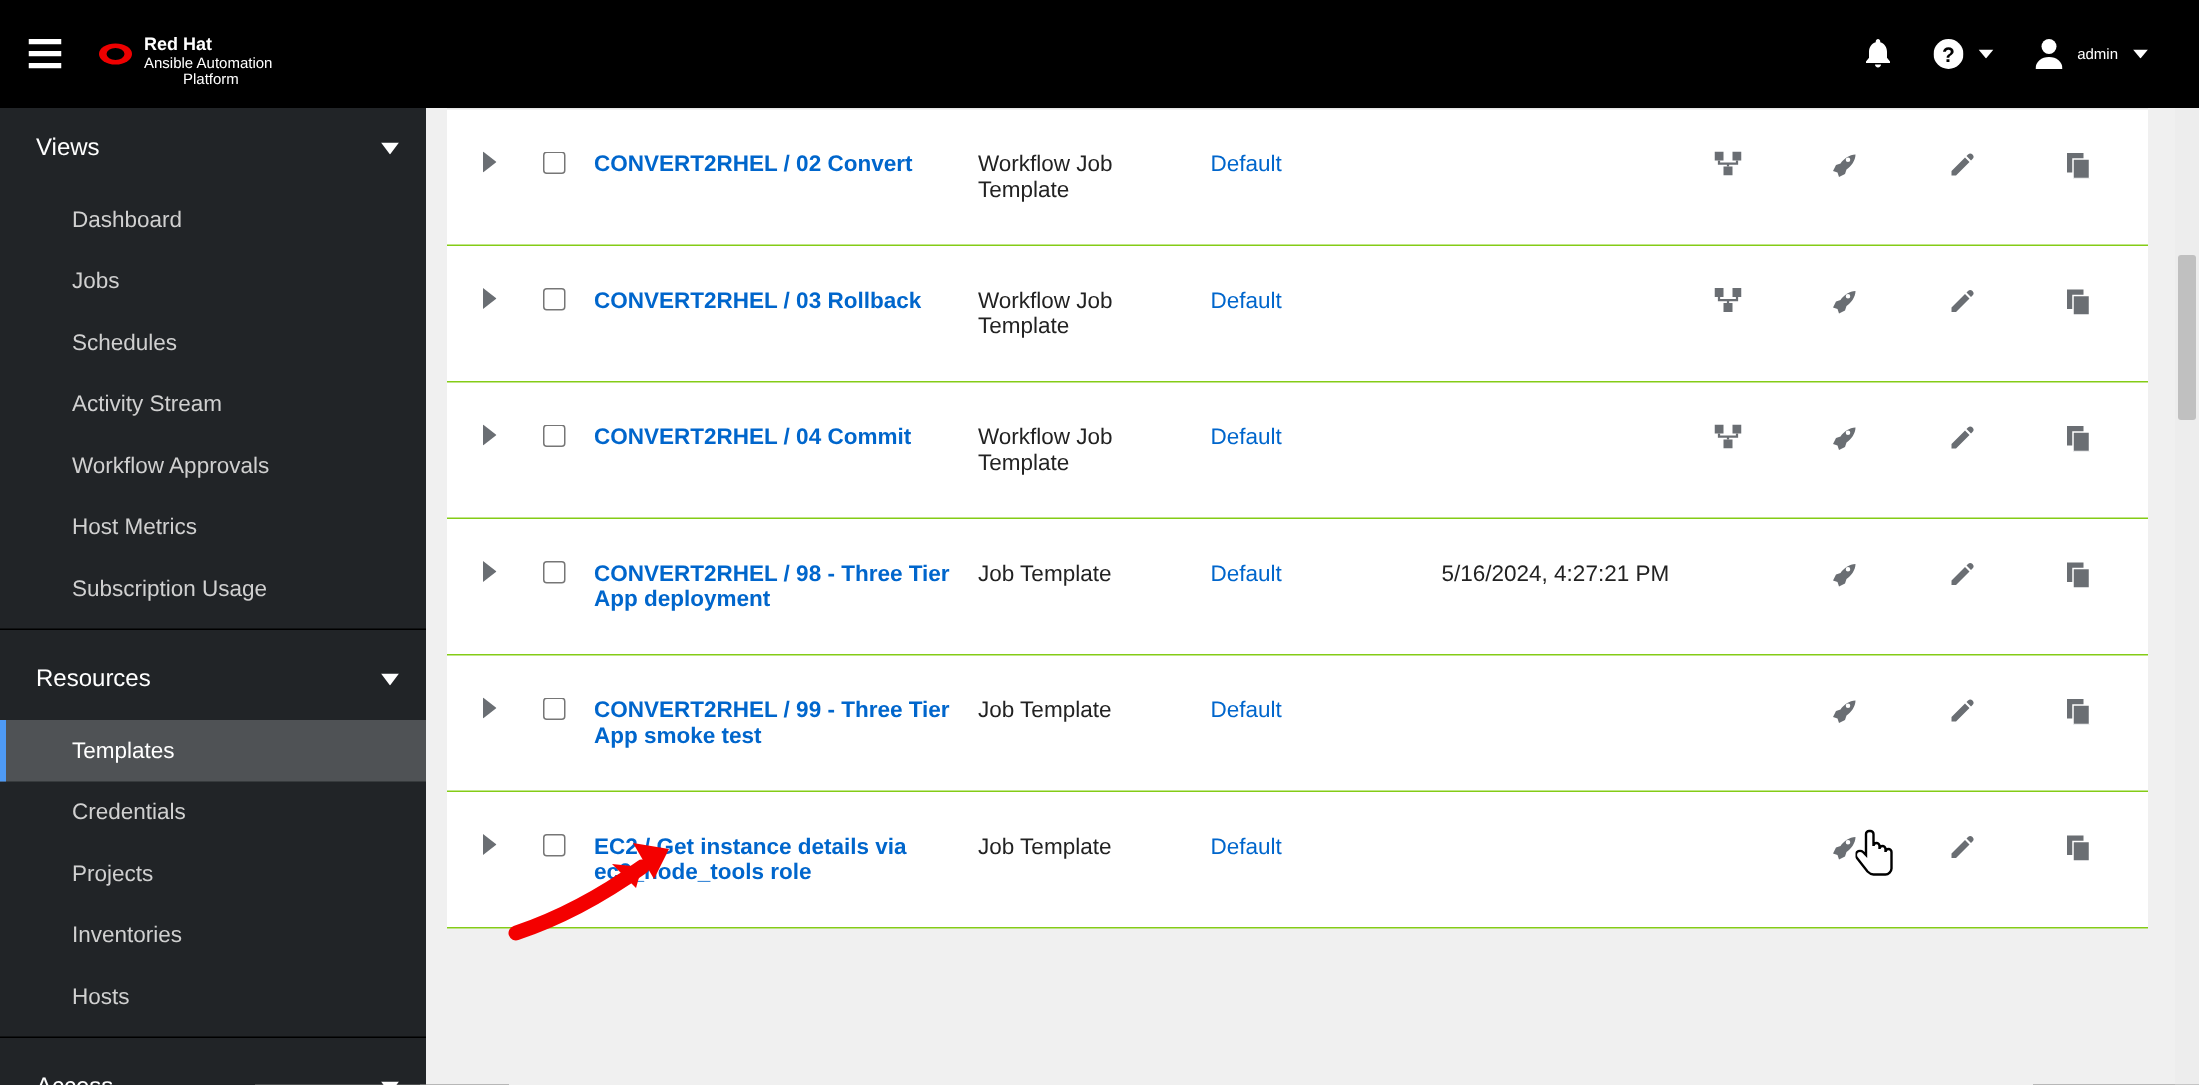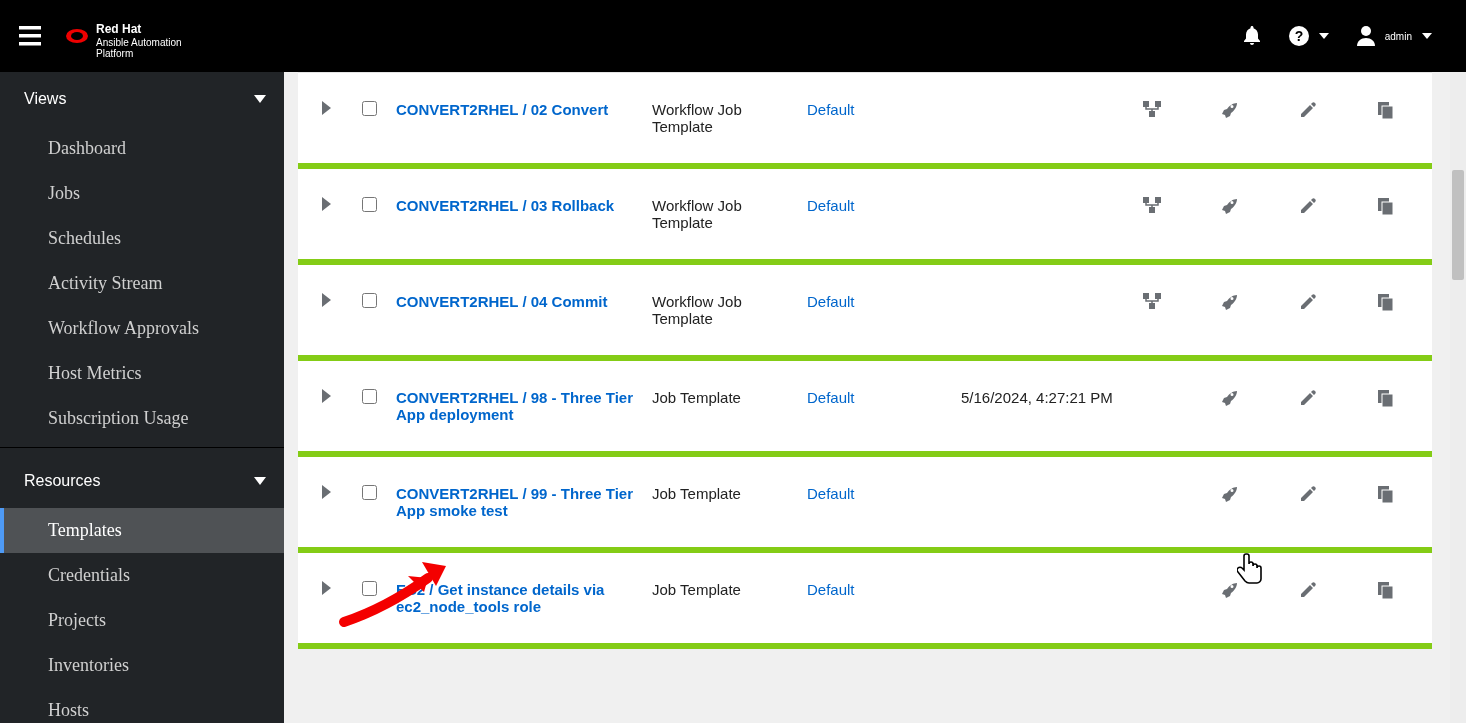--- a/index.html
+++ b/index.html
@@ -7,45 +7,45 @@
 
     
     .header { position:absolute; top:0; left:0; right:0; height:72px; background:#000; display:flex;
               align-items:center; color:#fff; z-index:20; }
     .hamburger { width:60px; height:72px; display:flex; align-items:center; justify-content:center; cursor:pointer; }
     .hamburger svg, .brand-logo svg, .action-icon svg { display:block; }
     .brand { display:flex; align-items:center; margin-left:6px; }
     .brand-text { margin-left:8px; line-height:1.1; }
     .brand-text .line1 { font-size:12px; font-weight:700;margin-top:10px; }
     .brand-text .line2 { font-size:10px;text-align:center; }
-    .brand-text .line3 { font-size:10px; }
+    .brand-text .line3 { font-size:10px;margin-left:26px; }
     .header-right { margin-left:auto; display:flex; align-items:center; gap:28px; padding-right:34px; }
     .hr-item { display:flex; align-items:center; gap:10px; cursor:pointer; }
     .hr-user { font-size:10px; }
 
     
     .sidebar { position:absolute; top:72px; left:0; width:284px; bottom:0; background:#212427; color:#fff;
                overflow:hidden; z-index:15; }
     .sb-scroll { position:absolute; top:0; left:0; width:290px; bottom:0; overflow-y:auto; }
     .sb-scroll::-webkit-scrollbar { width:10px; }
     .sb-scroll::-webkit-scrollbar-track { background:#4a4a4a; }
     .sb-scroll::-webkit-scrollbar-thumb { background:#8b8b8b; }
     .sb-section-header { display:flex; align-items:center; justify-content:space-between;
                           padding:18px 24px; font-size:16px; cursor:pointer; }
-    .sb-item { padding:12px 24px 12px 48px; font-size:18px; color:#d0d0d0; cursor:pointer;font-family:Liberation Serif, serif; }
+    .sb-item { padding:12px 24px 12px 48px; font-size:15px; color:#d0d0d0; cursor:pointer; }
     .sb-item.active { background:#4f5255; color:#fff; position:relative;padding-left:48px; }
     .sb-item.active::before { content:""; position:absolute; left:0; top:0; bottom:0; width:4px; background:#4e9af5; }
     .sb-group-sep { height:1px; background:#000; margin:6px 0; }
 
     
     .main-outer { position:absolute; top:72px; left:280px; right:0; bottom:0; background:#f0f0f0;
                   overflow:hidden; z-index:5; }
     .main-scroll { position:absolute; top:0; left:0; right:16px; bottom:0; overflow-y:auto; }
     .content-card { background:#fff; margin:0 18px 18px 18px; }
-    .row { display:flex; align-items:flex-start; padding:28px 24px; border-bottom:6px solid #84cc16;
+    .row { display:flex; align-items:flex-start; padding:28px 24px; border-bottom:1px solid #84cc16;
            font-size:15px; color:#222; }
     .row:first-child { border-top:1px solid #e5e5e5; }
     .col-exp { width:40px; color:#666; }
     .col-chk { width:34px; }
     .col-chk input { width:15px; height:15px; }
     .col-name { width:256px; padding-right:16px; }
     .col-name a { color:#0066cc; font-weight:600; text-decoration:none; word-break:break-word; }
     .col-type { width:155px; padding-right:16px; }
     .col-org  { width:154px; }
     .col-org a { color:#0066cc; text-decoration:none; }

